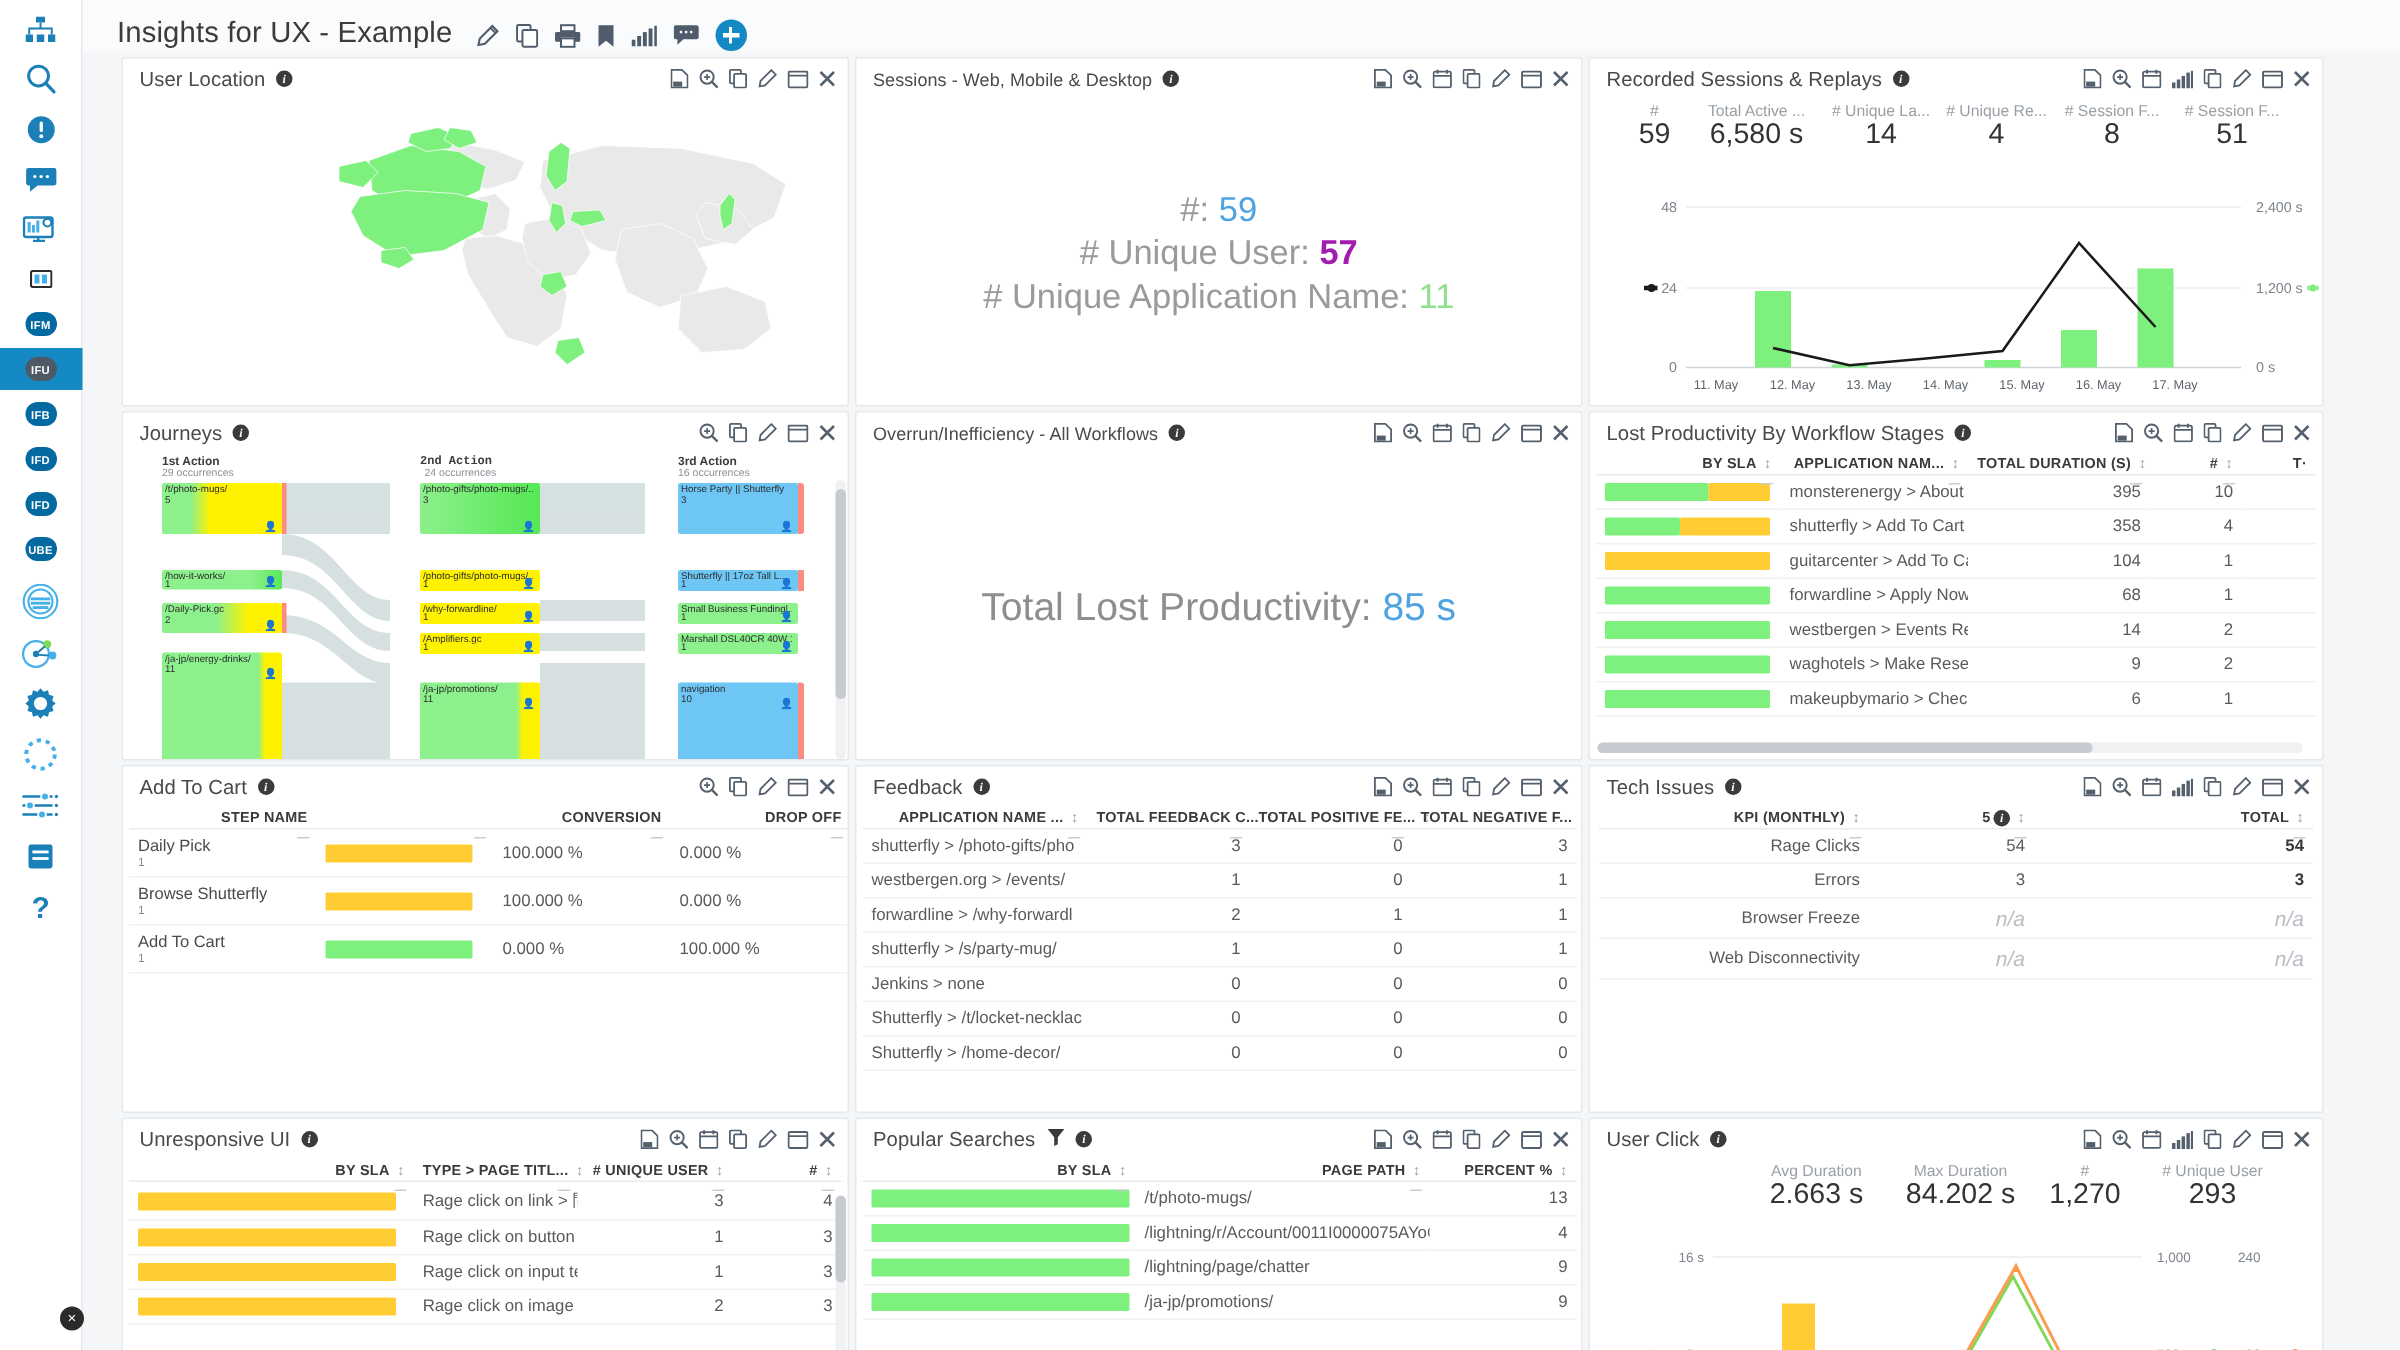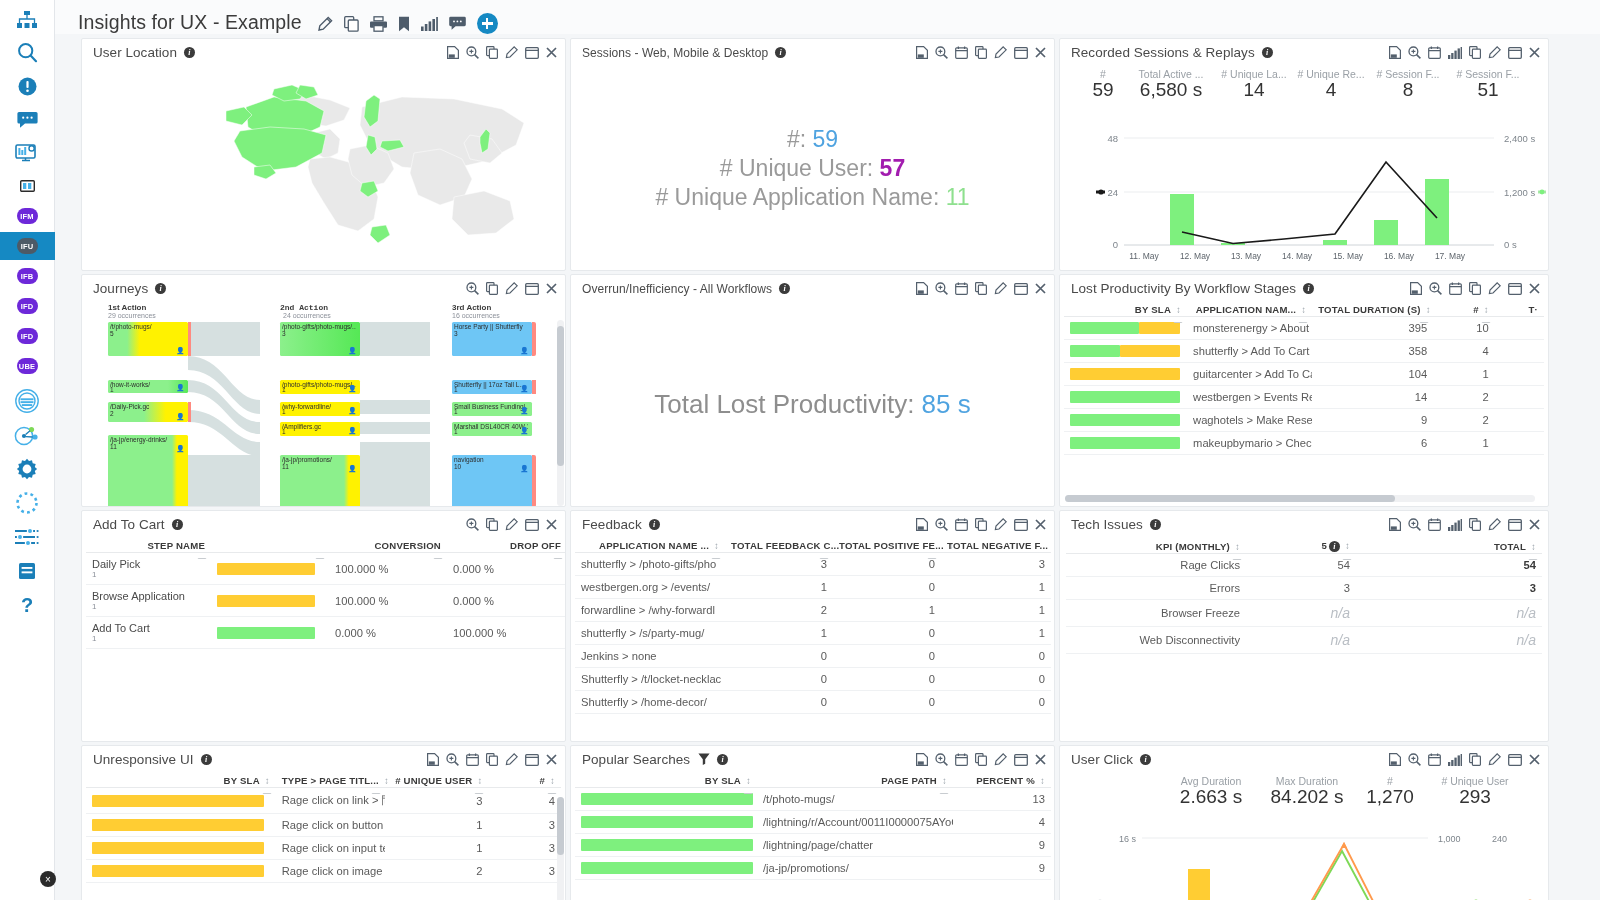--- a/index.html
+++ b/index.html
@@ -15,21 +15,21 @@
     display: flex; flex-direction: column; align-items: center;
     padding-top: 6px; gap: 2px; z-index: 40;
   }
   .sb-item {
     width: 55px; height: 28px; display: flex; align-items: center;
     justify-content: center; cursor: pointer; position: relative;
   }
   .sb-item.tall { height: 32px; }
   .sb-item.active { background: #1589c3; }
   .sb-badge {
-    width: 21px; height: 16px; border-radius: 9px; background: #6d28d9;
+    width: 21px; height: 16px; border-radius: 9px; background: #0369a1;
     color: #fff; font-size: 7.5px; font-weight: bold; letter-spacing: .2px;
     display: flex; align-items: center; justify-content: center;
     font-family: "Liberation Sans", sans-serif;
   }
   .sb-item.active .sb-badge { background: #4d5a66; }
   .sb-ico { color: #1b7fb8; display: flex; }
   .sb-ico svg { display: block; }
   
   #sb-close {
     position: absolute; left: 40px; bottom: 13px; width: 16px; height: 16px;
@@ -928,20 +928,31 @@
               <td>104</td>
               <td>1</td>
               <td></td>
             </tr>
             <tr>
               <td class="lf">
                 <div class="hbar-wrap" style="width: 110px;">
                   <span class="hbar hbar-g" style="width: 100%;"></span>
                 </div>
               </td>
+              <td class="lf">forwardline &gt; Apply Now</td>
+              <td>68</td>
+              <td>1</td>
+              <td></td>
+            </tr>
+            <tr>
+              <td class="lf">
+                <div class="hbar-wrap" style="width: 110px;">
+                  <span class="hbar hbar-g" style="width: 100%;"></span>
+                </div>
+              </td>
               <td class="lf">westbergen &gt; Events Revi</td>
               <td>14</td>
               <td>2</td>
               <td></td>
             </tr>
             <tr>
               <td class="lf">
                 <div class="hbar-wrap" style="width: 110px;">
                   <span class="hbar hbar-g" style="width: 100%;"></span>
                 </div>
@@ -1033,21 +1044,21 @@
               <td class="lf">
                 <div class="hbar-wrap" style="width: 98px;">
                   <span class="hbar hbar-y" style="width: 100%;"></span>
                 </div>
               </td>
               <td class="lf">100.000 %</td>
               <td class="lf">0.000 %</td>
             </tr>
             <tr>
               <td class="lf">
-                <div class="fn-step">Browse Application</div>
+                <div class="fn-step">Browse Shutterfly</div>
                 <div class="fn-sub">1</div>
               </td>
               <td class="lf">
                 <div class="hbar-wrap" style="width: 98px;">
                   <span class="hbar hbar-y" style="width: 100%;"></span>
                 </div>
               </td>
               <td class="lf">100.000 %</td>
               <td class="lf">0.000 %</td>
             </tr>

